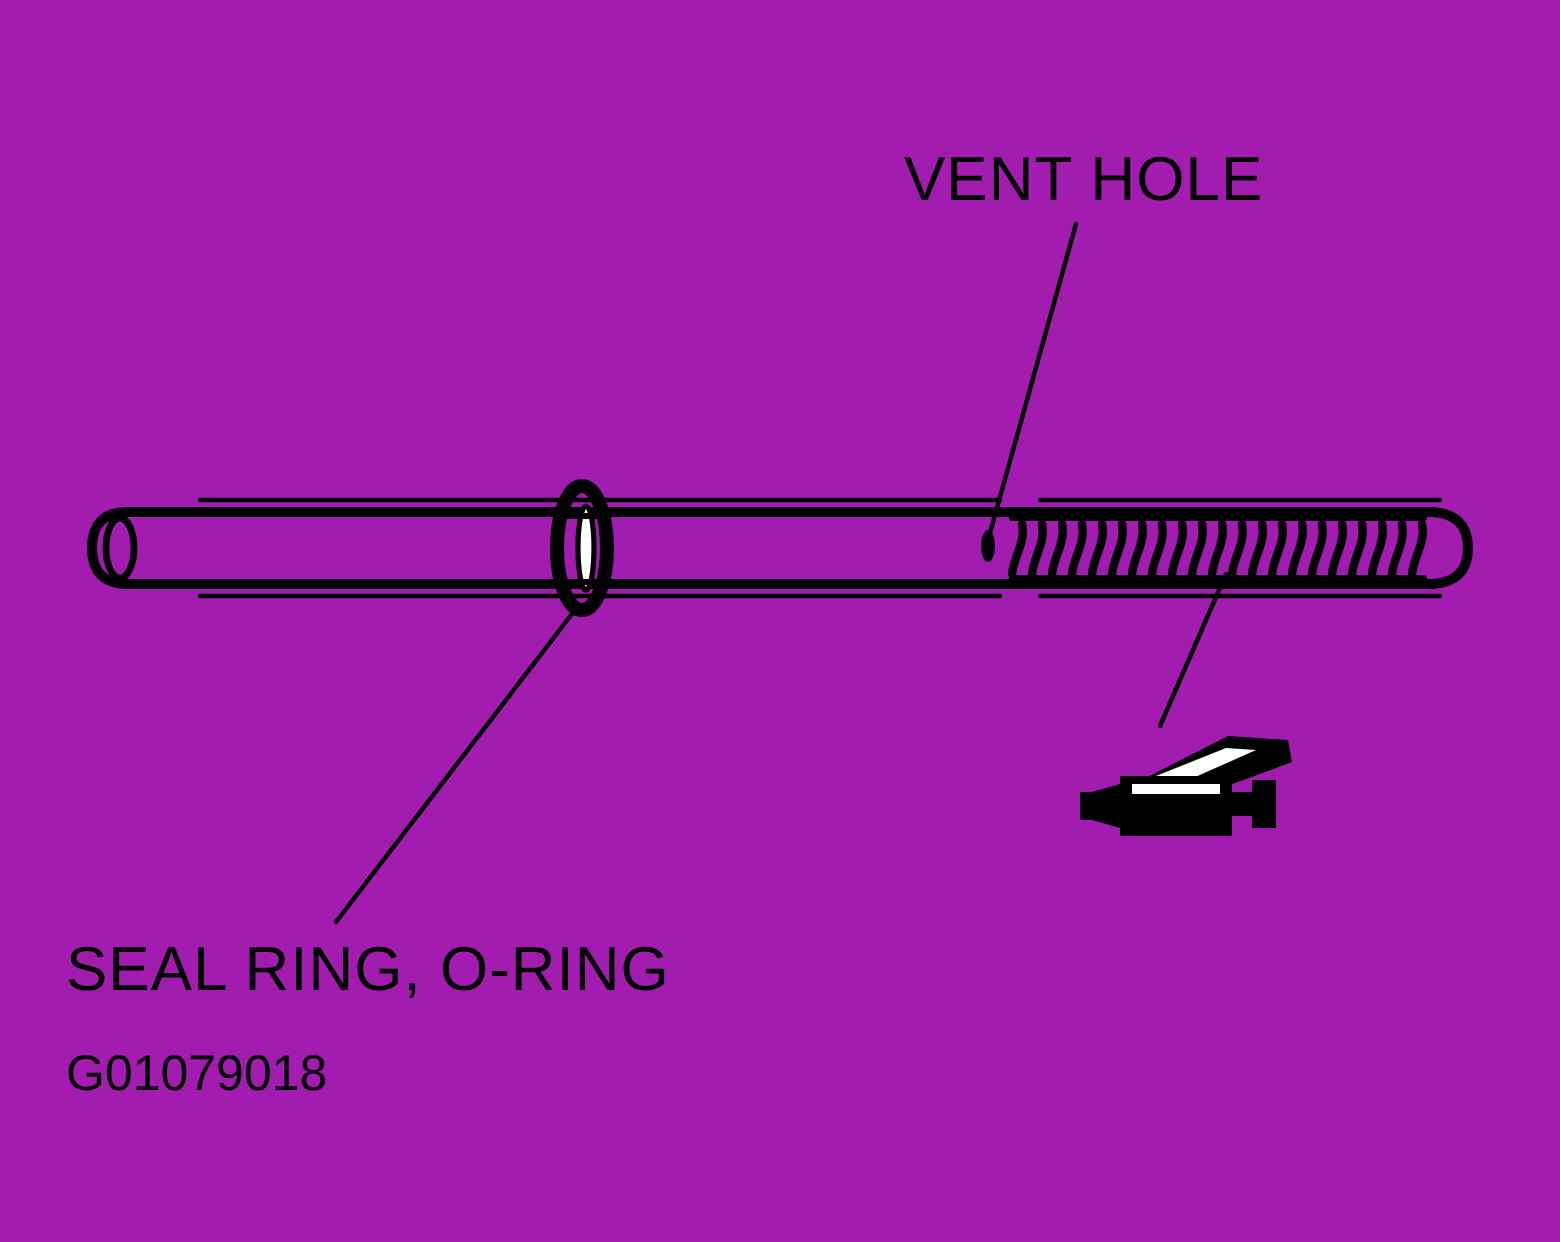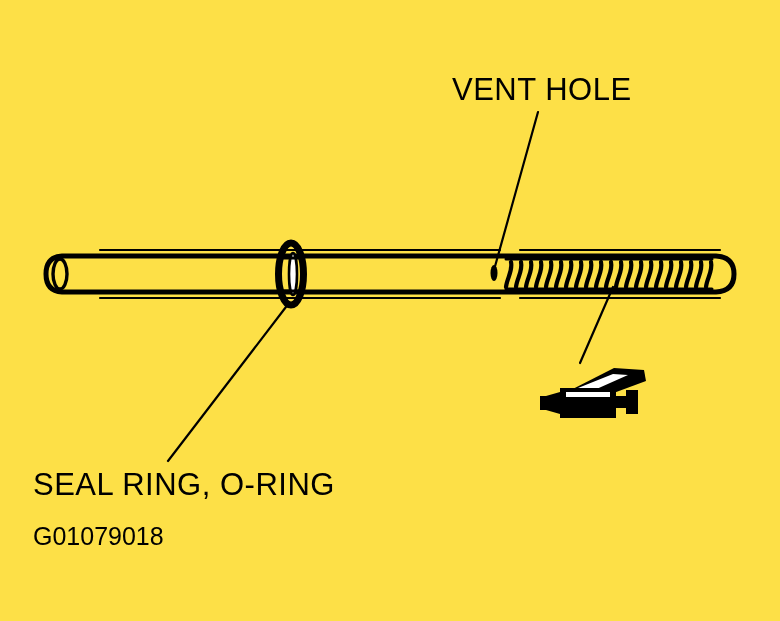--- a/index.html
+++ b/index.html
@@ -8,21 +8,21 @@
     padding: 0;
     background: #ffffff;
   }
   body {
     font-family: "Liberation Sans", sans-serif;
   }
   #figure-root {
     position: relative;
     width: 780px;
     height: 621px;
-    background: #fde047;
+    background: #a21caf;
     overflow: hidden;
   }
   #figure-svg {
     position: absolute;
     left: 0;
     top: 0;
     width: 780px;
     height: 621px;
     display: block;
   }

